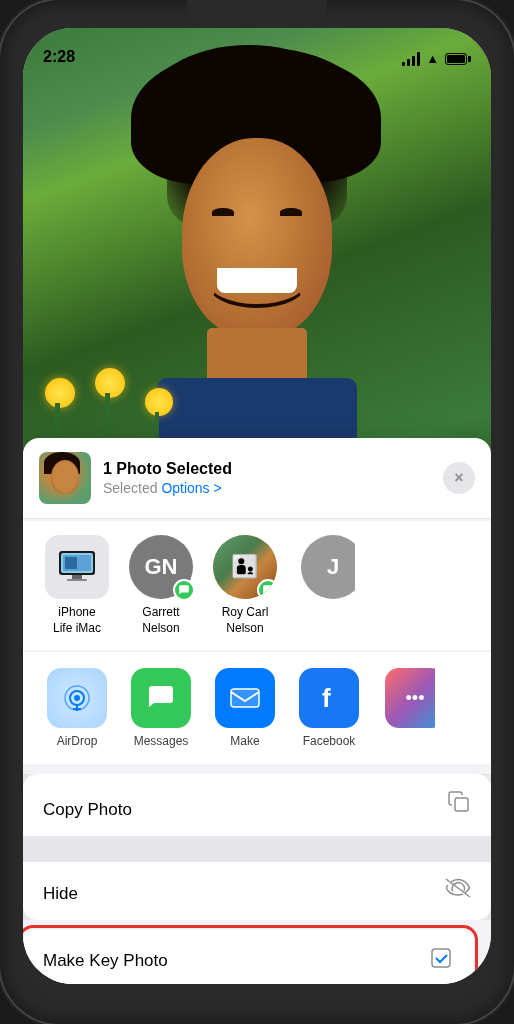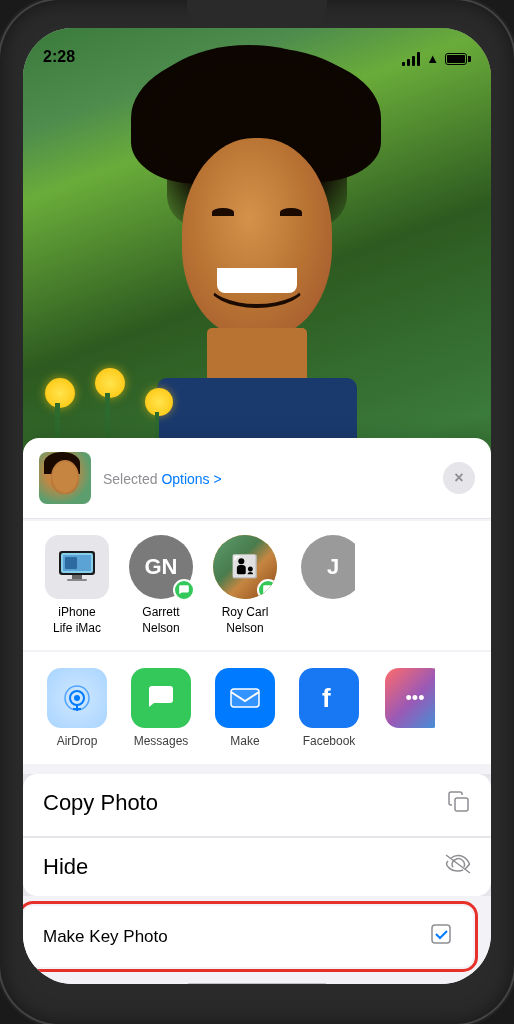--- a/index.html
+++ b/index.html
@@ -356,33 +356,34 @@
       flex-direction: column;
       gap: 1px;
       background: #e5e5ea;
       margin: 0 0 10px 0;
     }
 
     .action-btn {
       background: white;
       padding: 16px 20px;
       display: flex;
-      align-items: flex-start;
+      align-items: flex-end;
       justify-content: space-between;
       cursor: pointer;
-      font-size: 22px;
+      font-size: 17px;
       color: #000;
     }
 
     .action-btn:first-child {
       border-radius: 14px 14px 0 0;
     }
 
     .action-btn:last-child {
       border-radius: 0 0 14px 14px;
+      margin-top: 24px;
     }
 
     .action-btn-icon {
       font-size: 22px;
       color: #8e8e93;
     }
 
     
     .make-key-photo-btn {
       background: white;
@@ -554,20 +555,21 @@
     </div>
 
     <div class="share-sheet" style="top:410px;position:absolute;width:100%;">
 
       <div class="share-header">
         <div class="photo-thumb">
           <div class="photo-thumb-hair"></div>
           <div class="photo-thumb-face"></div>
         </div>
         <div class="share-header-info">
+          <div class="share-title">1 Photo Selected</div>
           <div class="share-subtitle">
             <span>Selected</span>
             <span class="options-link">Options &gt;</span>
           </div>
         </div>
         <div class="share-close-btn">×</div>
       </div>
 
       <div class="contacts-row">
 

